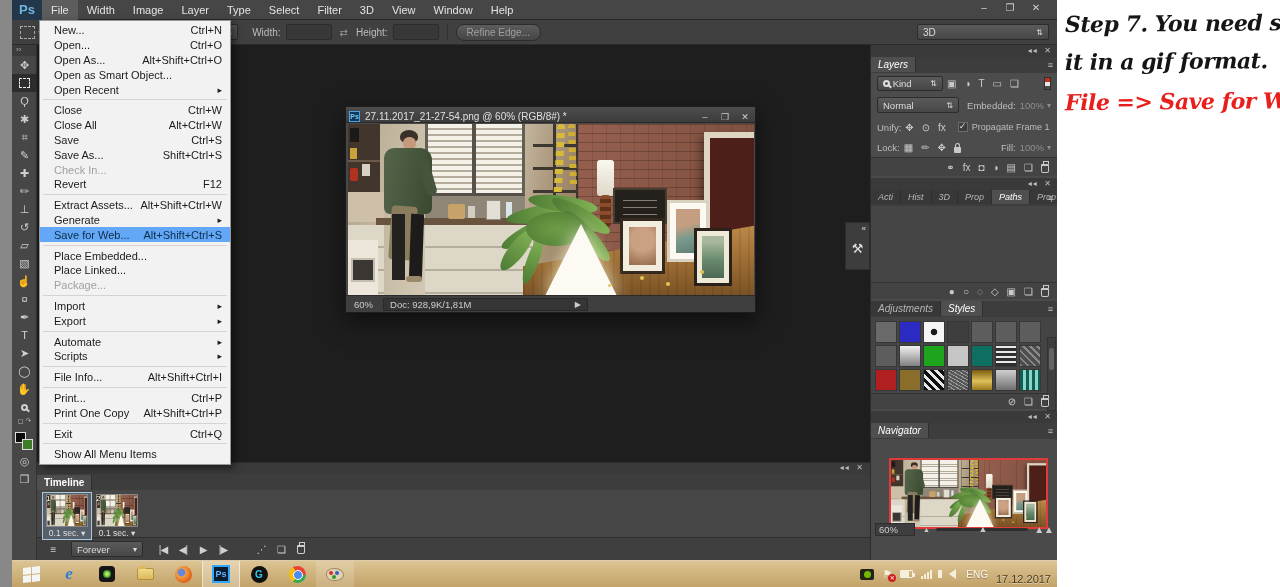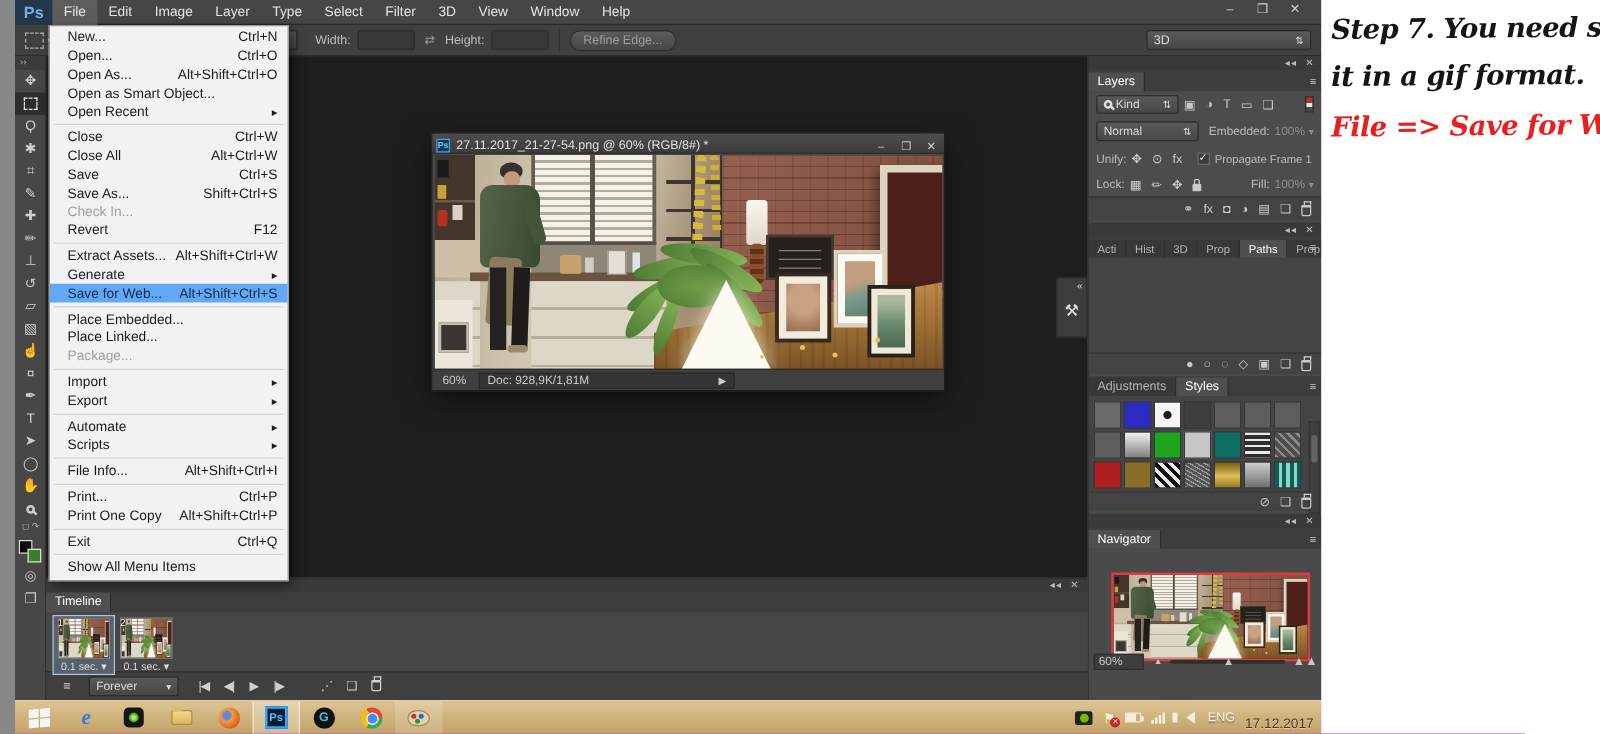--- a/index.html
+++ b/index.html
@@ -61,21 +61,21 @@
   #doc-btns{margin-left:auto;display:flex;}
   .db{width:20px;text-align:center;color:#ccc;font-size:9px;}
   #doc-canvas{position:absolute;left:2px;top:17px;width:406px;height:172px;overflow:hidden;background:#555;}
   #doc-status{position:absolute;left:0;bottom:0;width:409px;height:17px;background:#3f3f3f;border-top:1px solid #2b2b2b;display:flex;align-items:center;font-size:9.5px;color:#ccc;}
   #doc-zoom{margin:0 10px 0 8px;}
   #doc-info-well{width:205px;height:13px;background:#353535;border:1px solid #2a2a2a;display:flex;align-items:center;justify-content:space-between;padding:0 6px;}
 
   
   #dock{left:858px;top:45px;width:187px;height:515px;background:#4a4a4a;border-left:1px solid #2c2c2c;}
   .dock-hdr{height:12px;background:#3a3a3a;color:#bdbdbd;font-size:8px;text-align:right;padding:1px 5px 0 0;letter-spacing:1px;}
-  .tabrow{height:16px;background:#3d3d3d;display:flex;align-items:flex-end;position:relative;}
+  .tabrow{height:16px;background:#3d3d3d;display:flex;align-items:flex-start;position:relative;font-style:italic;}
   .ptab{font-size:10px;color:#b5b5b5;padding:2px 7px 2px;background:#383838;border-right:1px solid #2e2e2e;}
   .ptab.on{background:#4f4f4f;color:#fff;}
   .pm-ico{position:absolute;right:4px;top:3px;color:#c5c5c5;font-size:9px;}
   .prow{display:flex;align-items:center;padding:0 6px;font-size:9.5px;color:#bdbdbd;}
   .picon{margin:0 4px;color:#c9c9c9;font-size:10px;display:inline-flex;align-items:center;}
   .i-trash{display:inline-block;width:8px;height:9px;border:1px solid currentColor;border-top:2px solid currentColor;border-radius:1px 1px 2px 2px;position:relative;margin-top:2px;}
   .i-trash::before{content:"";position:absolute;top:-5px;left:1px;width:4px;height:2px;border:1px solid currentColor;border-bottom:none;}
   .i-lock{display:inline-block;width:7px;height:6px;background:currentColor;border-radius:1px;position:relative;margin-top:5px;}
   .i-lock::before{content:"";position:absolute;top:-4px;left:1px;width:3px;height:4px;border:1px solid currentColor;border-bottom:none;border-radius:3px 3px 0 0;}
   .i-eye{display:inline-block;width:11px;height:7px;border:1px solid #ddd;border-radius:50%;position:relative;}
@@ -102,21 +102,21 @@
   
   #nav-thumb-wrap{position:absolute;left:20px;top:37px;width:155px;height:67px;overflow:hidden;outline:2px solid #e03a3a;background:#222;}
   #nav-bottom{position:absolute;left:0;bottom:4px;width:187px;height:16px;display:flex;align-items:center;font-size:9.5px;color:#ccc;}
   #nav-zoom-well{width:40px;height:13px;background:#3e3e3e;border:1px solid #2e2e2e;margin:0 8px 0 4px;padding:0 3px;}
   #nav-slider{flex:1;height:3px;background:#2e2e2e;border-radius:2px;margin:0 6px;position:relative;}
   #nav-slider .knob{position:absolute;left:46%;top:-4px;color:#c9c9c9;font-size:9px;}
 
   
   #timeline{left:25px;top:462px;width:833px;height:98px;background:#444;border-top:1px solid #2a2a2a;}
   #tl-hdr{height:11px;background:#3a3a3a;color:#bdbdbd;font-size:8px;text-align:right;padding-right:6px;letter-spacing:1px;}
-  #tl-tabrow{height:16px;background:#3d3d3d;display:flex;}
+  #tl-tabrow{height:16px;background:#3d3d3d;display:flex;align-items:flex-end;font-weight:bold;}
   #tl-frames{height:47px;display:flex;align-items:flex-start;padding:3px 0 0 6px;background:#464646;}
   .frame{width:48px;margin-right:2px;padding:1px 2px;font-size:8.5px;color:#ddd;position:relative;}
   .frame.sel{background:#57616b;outline:1px solid #a9c7de;}
   .fnum{position:absolute;left:3px;top:1px;font-size:8px;color:#fff;text-shadow:0 0 2px #000;z-index:2;}
   .fthumb{width:42px;height:33px;border:1px solid #888;overflow:hidden;background:#333;position:relative;margin:0 auto;}
   .fdelay{text-align:center;margin-top:1px;white-space:nowrap;}
   #tl-controls{height:23px;background:#3f3f3f;border-top:1px solid #2f2f2f;display:flex;align-items:center;padding-left:6px;color:#d0d0d0;}
   .tbtn{min-width:20px;text-align:center;font-size:10px;padding:0 3px;letter-spacing:-1px;}
   #tl-loop{width:72px;height:16px;margin:0 10px 0 8px;font-size:9.5px;}
 
@@ -222,21 +222,21 @@
 <body>
 
 <div id="screen">
 
   <div id="ps-win" class="abs">
 
     <div id="menubar" class="abs">
       <div id="ps-logo">Ps</div>
       <div id="menubar-items" style="display:flex">
           <span class="mb-item active">File</span>
-          <span class="mb-item">Edit</span>
+          <span class="mb-item">Width</span>
           <span class="mb-item">Image</span>
           <span class="mb-item">Layer</span>
           <span class="mb-item">Type</span>
           <span class="mb-item">Select</span>
           <span class="mb-item">Filter</span>
           <span class="mb-item">3D</span>
           <span class="mb-item">View</span>
           <span class="mb-item">Window</span>
           <span class="mb-item">Help</span>
         </div>

